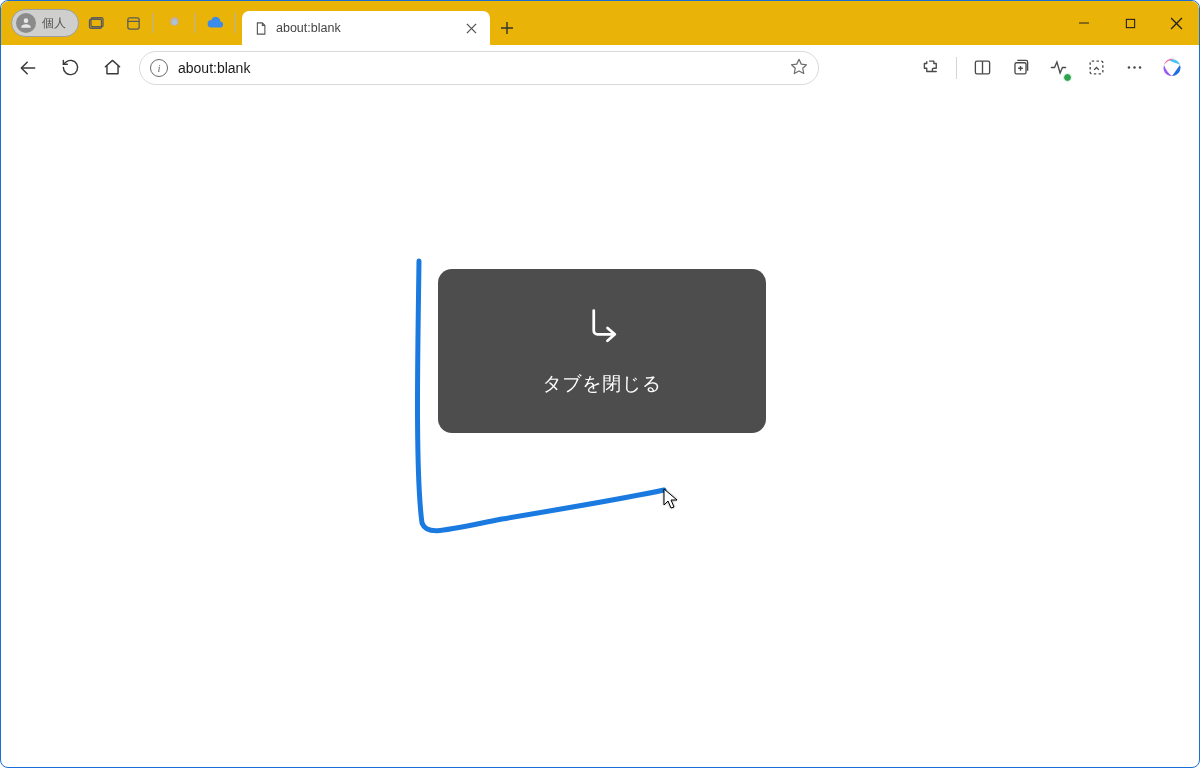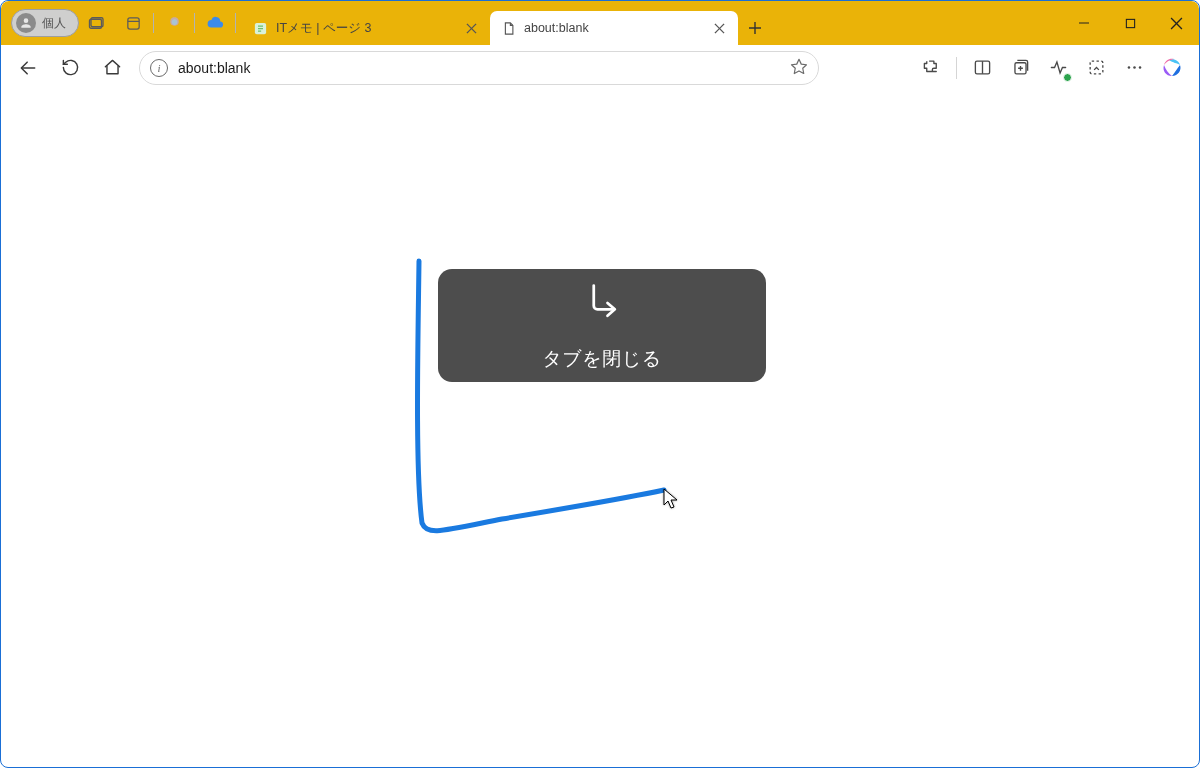--- a/index.html
+++ b/index.html
@@ -77,21 +77,21 @@
 
   .right-icons { margin-left:auto; display:flex; align-items:center; }
   .rsep { width:1px; height:22px; background:#d5d5d5; margin:0 6px; }
 
   
   .viewport { position:absolute; left:1px; right:1px; top:90px; bottom:1px; background:#ffffff; border-bottom-left-radius:8px; border-bottom-right-radius:8px;}
 
   .gesture-svg { position:absolute; left:0; top:0; }
 
   .gesture-popup {
-    position:absolute; left:436px; top:178px; width:328px; height:113px;
+    position:absolute; left:436px; top:178px; width:328px; height:164px;
     background:#4d4d4d; border-radius:14px;
     display:flex; flex-direction:column; align-items:center; justify-content:center;
     gap:18px; color:#fff;
   }
   .gesture-popup .arrow svg { stroke:#fff; fill:none; }
   .gesture-popup .label { font-size:19px; letter-spacing:0.5px; }
 
   .cursor { position:absolute; left:661px; top:397px; }
   .cursor svg { filter: drop-shadow(0 0 1px rgba(0,0,0,.4)); }
 
@@ -133,35 +133,20 @@
   </span>
   <span class="tb-sep"></span>
   <span class="tb-icon">
     <svg width="18" height="18" viewBox="0 0 24 24">
         <path fill="#3b8beb" d="M7 18a5 5 0 0 1 .3-10A6 6 0 0 1 19 10a4 4 0 0 1-.5 8z"></path>
       </svg>
   </span>
   <span class="tb-sep"></span>
 
   <div class="tabs">
-    <div class="tab inactive">
-      <span class="fav">
-        <svg width="15" height="15" viewBox="0 0 24 24">
-            <rect x="3" y="3" width="18" height="18" rx="3" fill="#d9f2d9"></rect>
-            <path d="M8 8h8M8 12h8M8 16h5" stroke="#6cc06c" stroke-width="2"></path>
-          </svg>
-      </span>
-      <span class="title">ITメモ | ページ 3</span>
-      <span class="close">
-        <svg width="11" height="11" viewBox="0 0 12 12" stroke="currentColor" stroke-width="1.4">
-            <line x1="1" y1="1" x2="11" y2="11"></line>
-            <line x1="11" y1="1" x2="1" y2="11"></line>
-          </svg>
-      </span>
-    </div>
     <div class="tab active">
       <span class="fav">
         <svg width="15" height="15" viewBox="0 0 24 24" fill="none" stroke="#555" stroke-width="1.8">
             <path d="M7 3h8l4 4v14H7z"></path>
             <path d="M15 3v4h4"></path>
           </svg>
       </span>
       <span class="title">about:blank</span>
       <span class="close">
         <svg width="11" height="11" viewBox="0 0 12 12" stroke="currentColor" stroke-width="1.4">

